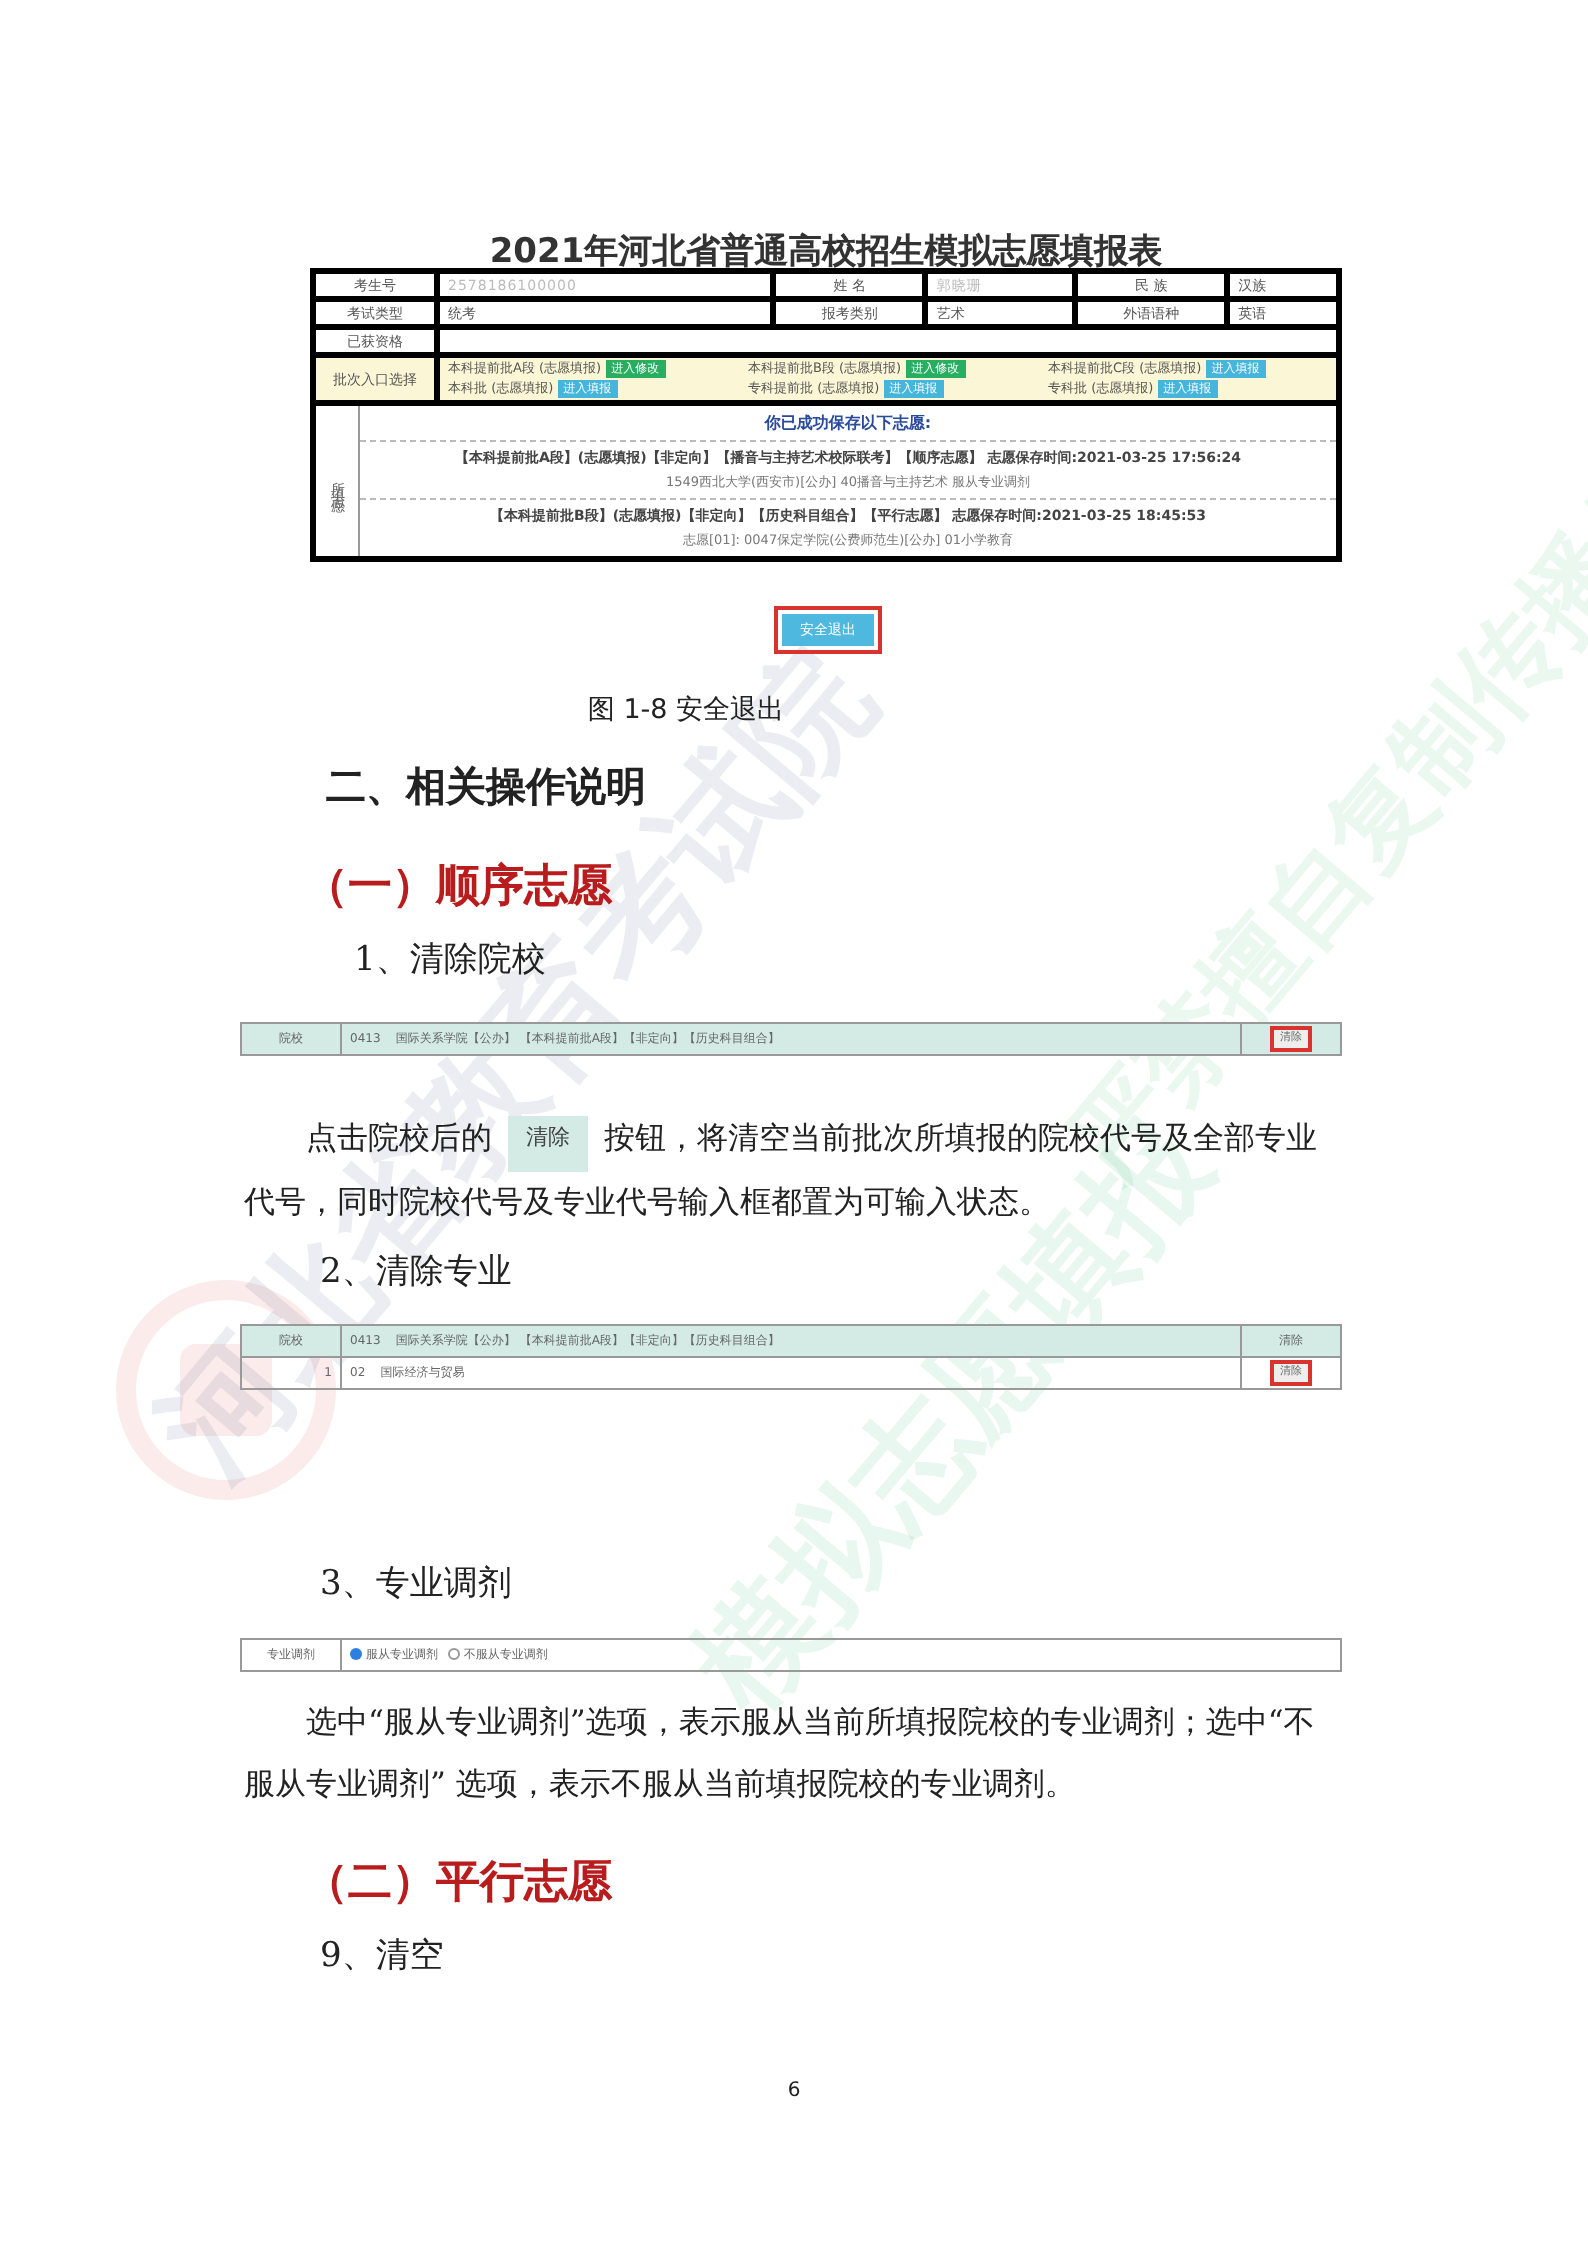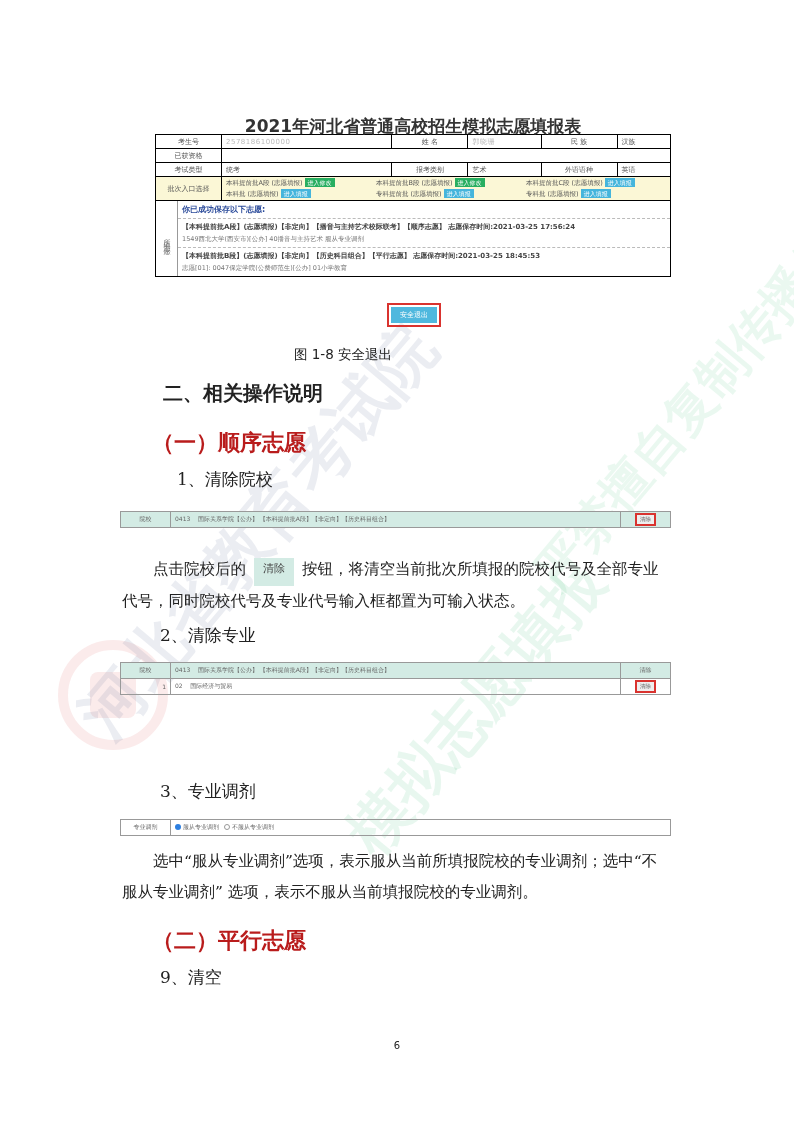--- a/index.html
+++ b/index.html
@@ -10,29 +10,29 @@
   .wm1 { left: 60px; top: 380px; font-size: 64px; color: rgba(110,130,160,0.14); transform: rotate(-50deg); transform-origin: left top; white-space: nowrap; top: 700px; }
   .wm2 { left: 330px; top: 820px; font-size: 60px; color: rgba(90,200,140,0.14); transform: rotate(-50deg); transform-origin: left top; white-space: nowrap; }
   .wm3 { left: 520px; top: 560px; font-size: 50px; color: rgba(90,200,140,0.13); transform: rotate(-50deg); transform-origin: left top; white-space: nowrap; }
   .seal { position: absolute; left: 58px; top: 640px; width: 110px; height: 110px; border-radius: 50%; border: 10px solid rgba(220,60,60,0.10); }
   .seal-inner { position: absolute; left: 22px; top: 22px; width: 46px; height: 46px; border-radius: 8px; background: rgba(220,60,60,0.10); }
 
   
   .form-shot { position: absolute; left: 155px; top: 118px; width: 516px; font-family: "DejaVu Sans", sans-serif; }
   .form-title { text-align: center; font-size: 17px; font-weight: bold; color: #333; height: 16px; line-height: 16px; }
   .ftable { width: 516px; border-collapse: collapse; font-size: 7px; color: #555; }
-  .ftable td { border: 1px solid #000000; height: 14px; padding: 0 4px; }
+  .ftable td { border: 3px solid #000000; height: 14px; padding: 0 4px; }
   .ftable .lbl { text-align: center; width: 76px; }
   .ftable .blur { color: #bbb; letter-spacing: 0.5px; }
   .batch-row td { background: #fbf7d6; height: 24px; }
   .batch-grid { display: grid; grid-template-columns: 150px 150px 140px; row-gap: 1px; font-size: 6.5px; }
   .tag { display: inline-block; padding: 0 3px; color: #fff; font-size: 6px; line-height: 9px; margin-left: 2px; }
   .tag.green { background: #27ae60; }
   .tag.blue { background: #45b5dc; }
-  .saved-cell { padding: 0 !important; }
+  .saved-cell { padding: 0 !important; text-align: center; }
   .saved-wrap { display: flex; }
   .saved-side { width: 22px; border-right: 1px solid #999; display: flex; align-items: center; justify-content: center; writing-mode: vertical-rl; font-size: 7px; color: #666; letter-spacing: 3px; }
   .saved-body { flex: 1; }
   .saved-head { font-size: 8px; font-weight: bold; color: #2a4a9a; padding: 3px 4px; border-bottom: 1px dashed #bbb; }
   .saved-item { padding: 2px 4px; border-bottom: 1px dashed #bbb; }
   .saved-item:last-child { border-bottom: none; }
   .saved-line1 { font-size: 7px; font-weight: bold; color: #444; line-height: 12px; }
   .saved-line2 { font-size: 6.5px; color: #777; line-height: 12px; }
 
   .exit-wrap { position: absolute; left: 387px; top: 303px; width: 54px; height: 24px; border: 2px solid #d9332f; padding: 2px; }
@@ -80,30 +80,30 @@
     <tbody>
         <tr>
       <td class="lbl">考生号</td>
       <td class="blur">2578186100000</td>
       <td class="lbl">姓 名</td>
       <td class="blur">郭晓珊</td>
       <td class="lbl">民 族</td>
       <td>汉族</td>
     </tr>
     <tr>
-      <td class="lbl">已获资格</td>
-      <td colspan="5"></td>
-    </tr>
-    <tr>
       <td class="lbl">考试类型</td>
       <td>统考</td>
       <td class="lbl">报考类别</td>
       <td>艺术</td>
       <td class="lbl">外语语种</td>
       <td>英语</td>
+    </tr>
+    <tr>
+      <td class="lbl">已获资格</td>
+      <td colspan="5"></td>
     </tr>
     <tr class="batch-row">
       <td class="lbl">批次入口选择</td>
       <td colspan="5">
         <div class="batch-grid">
           <div><span>本科提前批A段 (志愿填报)</span><span class="tag green">进入修改</span></div>
           <div><span>本科提前批B段 (志愿填报)</span><span class="tag green">进入修改</span></div>
           <div><span>本科提前批C段 (志愿填报)</span><span class="tag blue">进入填报</span></div>
           <div><span>本科批 (志愿填报)</span><span class="tag blue">进入填报</span></div>
           <div><span>专科提前批 (志愿填报)</span><span class="tag blue">进入填报</span></div>

